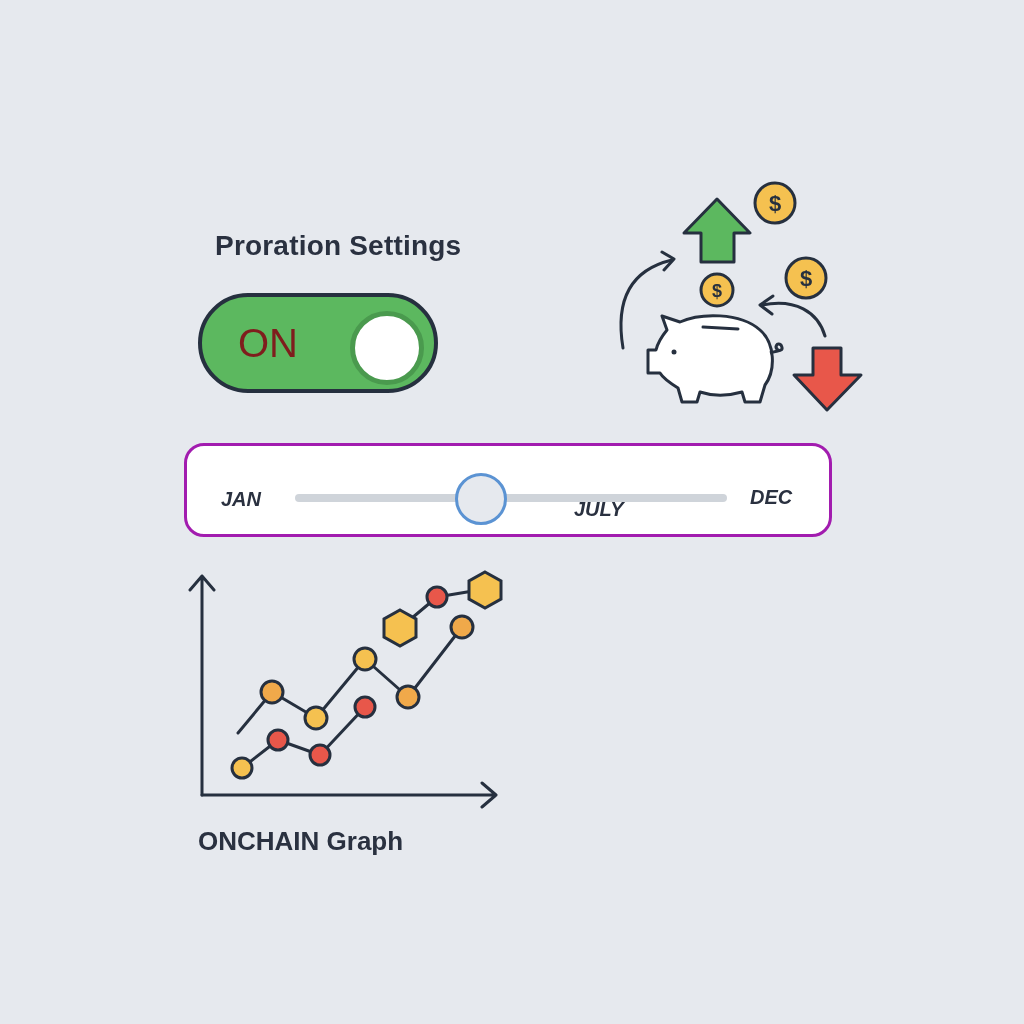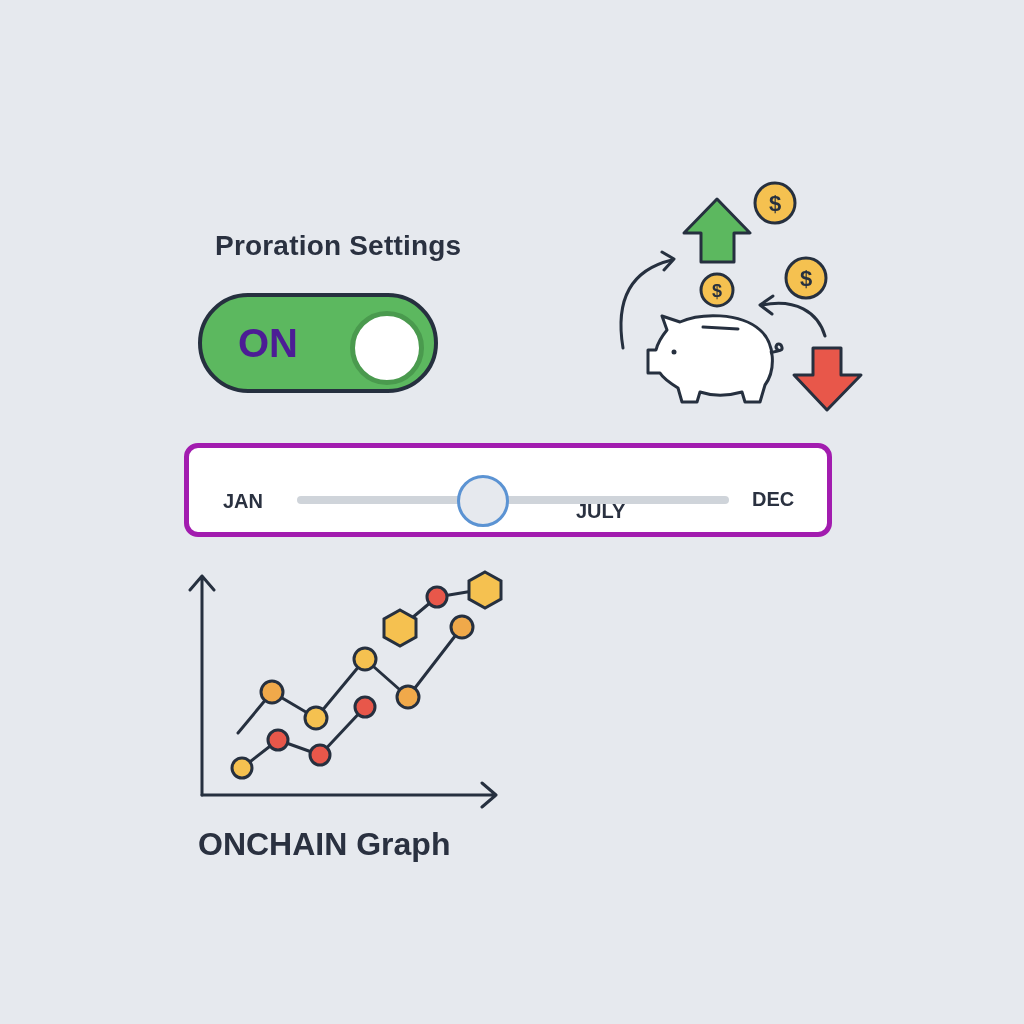--- a/index.html
+++ b/index.html
@@ -14,41 +14,41 @@
     left:193px; top:230px; font-size:28px; font-weight:bold; color:#2a3140;
     letter-spacing:0.2px;
     margin-left:22px;
   }
   #toggle {
     left:198px; top:293px; width:240px; height:100px; border-radius:50px;
     background:#5cb85f; border:4px solid #26303f; box-sizing:border-box;
     cursor:pointer;
   }
   #toggle-label {
-    left:36px; top:24px; font-size:40px; font-weight:bold; color:#4c1d95;
+    left:36px; top:24px; font-size:40px; font-weight:normal; color:#7f1d1d;
   }
   #toggle-knob {
     left:148px; top:14px; width:64px; height:64px; border-radius:50%;
     background:#ffffff; border:5px solid #4a9a4e;
   }
   #slider-card {
     left:184px; top:443px; width:648px; height:94px; box-sizing:border-box;
-    background:#ffffff; border:5px solid #a21caf; border-radius:14px;
+    background:#ffffff; border:3px solid #a21caf; border-radius:20px;font-style:italic;
   }
   .month { font-size:20px; font-weight:bold; color:#2a3140; }
   #m-jan { left:34px; top:42px; }
   #m-dec { left:563px; top:40px; }
   #m-july { left:387px; top:28px;margin-top:24px; }
   #track { left:108px; top:48px; width:432px; height:8px; border-radius:4px; background:#cfd4da; }
   #thumb {
     left:268px; top:27px; width:52px; height:52px; border-radius:50%;
     box-sizing:border-box; border:3px solid #5b93d3; background:#e6e9ee; cursor:grab;
   }
   #graph-title {
-    left:198px; top:826px; font-size:32px; font-weight:bold; color:#2a3140;
+    left:198px; top:826px; font-size:26px; font-weight:bold; color:#2a3140;
   }
 </style>
 </head>
 <body>
 
 <div id="title" class="abs">Proration Settings</div>
 
 <div id="toggle" class="abs">
   <div id="toggle-label" class="abs">ON</div>
   <div id="toggle-knob" class="abs"></div>

